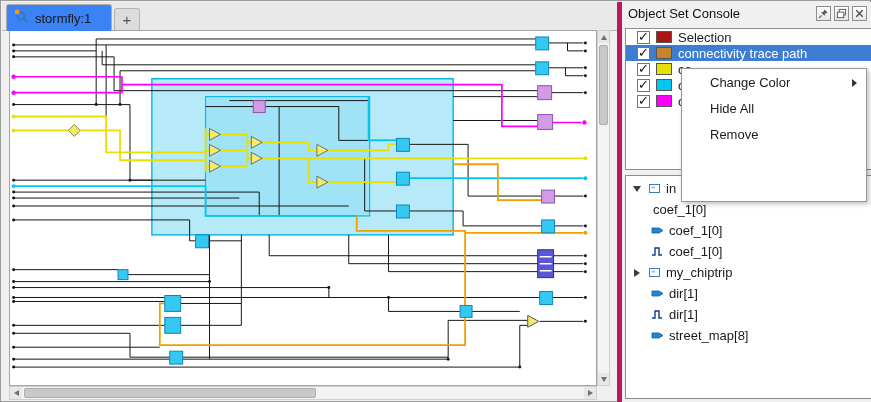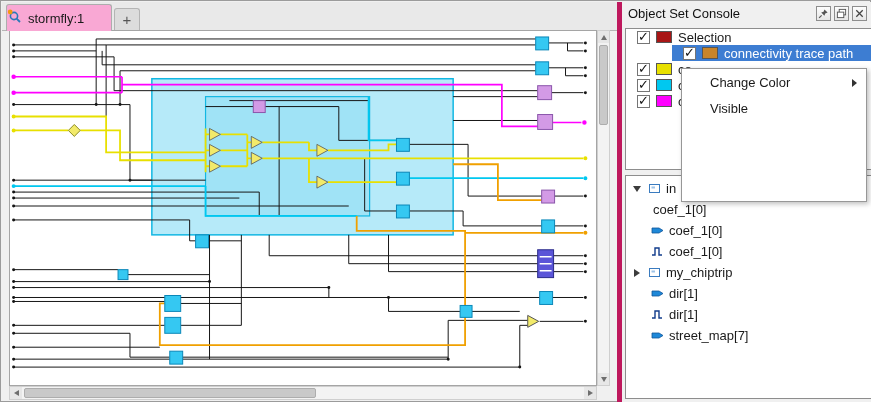--- a/index.html
+++ b/index.html
@@ -1,21 +1,21 @@
 <!DOCTYPE html>
 <html><head>
 <meta charset="utf-8">
 <style>
   html,body{margin:0;padding:0;background:#ffffff;}
   body{width:871px;height:402px;position:relative;font-family:"Liberation Sans","DejaVu Sans",sans-serif;font-size:13px;color:#1a1a1a;overflow:hidden;}
   .win{position:absolute;inset:0;background:#f0f0f0;border:1px solid #9b9b9b;box-sizing:border-box;}
 
   
   .tabbar{position:absolute;left:1px;top:1px;width:615px;height:28px;background:#e9e9e9;border-bottom:1px solid #b5b5b5;}
-  .tab-active{position:absolute;left:4px;top:2px;height:27px;width:106px;background:#f9a8d4;border:1px solid #adadad;border-bottom:none;border-radius:3px 3px 0 0;box-sizing:border-box;display:flex;align-items:center;gap:5px;padding:0 0;z-index:3;}
+  .tab-active{position:absolute;left:4px;top:2px;height:27px;width:106px;background:#3b82f6;border:1px solid #adadad;border-bottom:none;border-radius:3px 3px 0 0;box-sizing:border-box;display:flex;align-items:center;gap:5px;padding:0 7px;z-index:3;}
   .tab-plus{position:absolute;left:112px;top:6px;height:22px;width:26px;background:#dcdcdc;border:1px solid #b4b4b4;border-bottom:none;border-radius:3px 3px 0 0;box-sizing:border-box;display:flex;align-items:center;justify-content:center;color:#555;font-size:15px;}
 
   
   .canvas{position:absolute;left:8px;top:29px;width:588px;height:356px;background:#ffffff;border:1px solid #a5a5a5;box-sizing:border-box;}
 
   
   .vscroll{position:absolute;left:596px;top:29px;width:13px;height:356px;background:#f3f3f3;border:1px solid #cfcfcf;box-sizing:border-box;}
   .hscroll{position:absolute;left:8px;top:385px;width:588px;height:14px;background:#f3f3f3;border:1px solid #cfcfcf;box-sizing:border-box;}
   .sbtn{position:absolute;background:#e7e7e7;display:flex;align-items:center;justify-content:center;}
   .vscroll .sbtn{left:0;width:11px;height:12px;}
@@ -28,21 +28,21 @@
   .tri-right{border-top:3.5px solid transparent;border-bottom:3.5px solid transparent;border-left:5px solid #6f6f6f;}
 
   
   .panel{position:absolute;left:616px;top:1px;width:254px;height:400px;background:#f0f0f0;border-left:5px solid #be185d;box-sizing:border-box;}
   .ptitle{position:absolute;left:6px;top:0;height:24px;line-height:24px;font-size:13px;color:#111;}
   .pbtns{position:absolute;right:4px;top:4px;display:flex;gap:3px;}
   .pbtn{width:15px;height:15px;background:linear-gradient(#fdfdfd,#e6e6e6);border:1px solid #8d8d8d;box-sizing:border-box;display:flex;align-items:center;justify-content:center;}
 
   .oslist{position:absolute;left:3px;top:26px;width:247px;height:142px;background:#ffffff;border:1px solid #8d8d8d;box-sizing:border-box;overflow:hidden;}
   .osrow{height:16px;display:flex;align-items:center;gap:6px;padding-left:11px;}
-  .osrow.selected{background:#3d7dd2;margin-left:46px;}
+  .osrow.selected{background:#3d7dd2;}
   .osrow.selected .oslabel{color:#ffffff;}
   .oslabel{white-space:nowrap;}
   .checkbox{width:13px;height:13px;background:#fff;border:1px solid #757575;box-sizing:border-box;position:relative;flex:none;}
   .checkbox.checked::after{content:"\2713";position:absolute;left:0px;top:-3px;font-size:13px;font-weight:bold;color:#111;font-family:"DejaVu Sans",sans-serif;}
   .swatch{width:16px;height:12px;border:1px solid #555;box-sizing:border-box;flex:none;}
 
   .tree{position:absolute;left:3px;top:173px;width:247px;height:224px;background:#ffffff;border:1px solid #8d8d8d;box-sizing:border-box;overflow:hidden;padding-top:2px;}
   .trow{height:21px;display:flex;align-items:center;gap:5px;}
   .trow .tlabel{white-space:nowrap;text-align:center;}
   .exp{width:10px;flex:none;display:flex;justify-content:center;}
@@ -264,28 +264,31 @@
             </svg>
           </span>
         <span class="tlabel">dir[1]</span>
       </div>
       <div class="trow ind2">
         <span class="ticon">
             <svg width="13" height="13">
               <path d="M1,4 h7 l4,2.5 -4,2.5 h-7 z" fill="#1e88d8" stroke="#10559a" stroke-width="0.8"></path>
             </svg>
           </span>
-        <span class="tlabel">street_map[7]</span>
+        <span class="tlabel">street_map[8]</span>
       </div>
     </div>
 
     <div class="menu">
       <div class="mitem">
         <span>Change Color</span>
         <span class="sub-arrow"></span>
       </div>
       <div class="mitem">
-        <span>Visible</span>
+        <span>Hide All</span>
+      </div>
+      <div class="mitem">
+        <span>Remove</span>
       </div>
     </div>
   </div>
 
 </div>
 
 </body></html>

